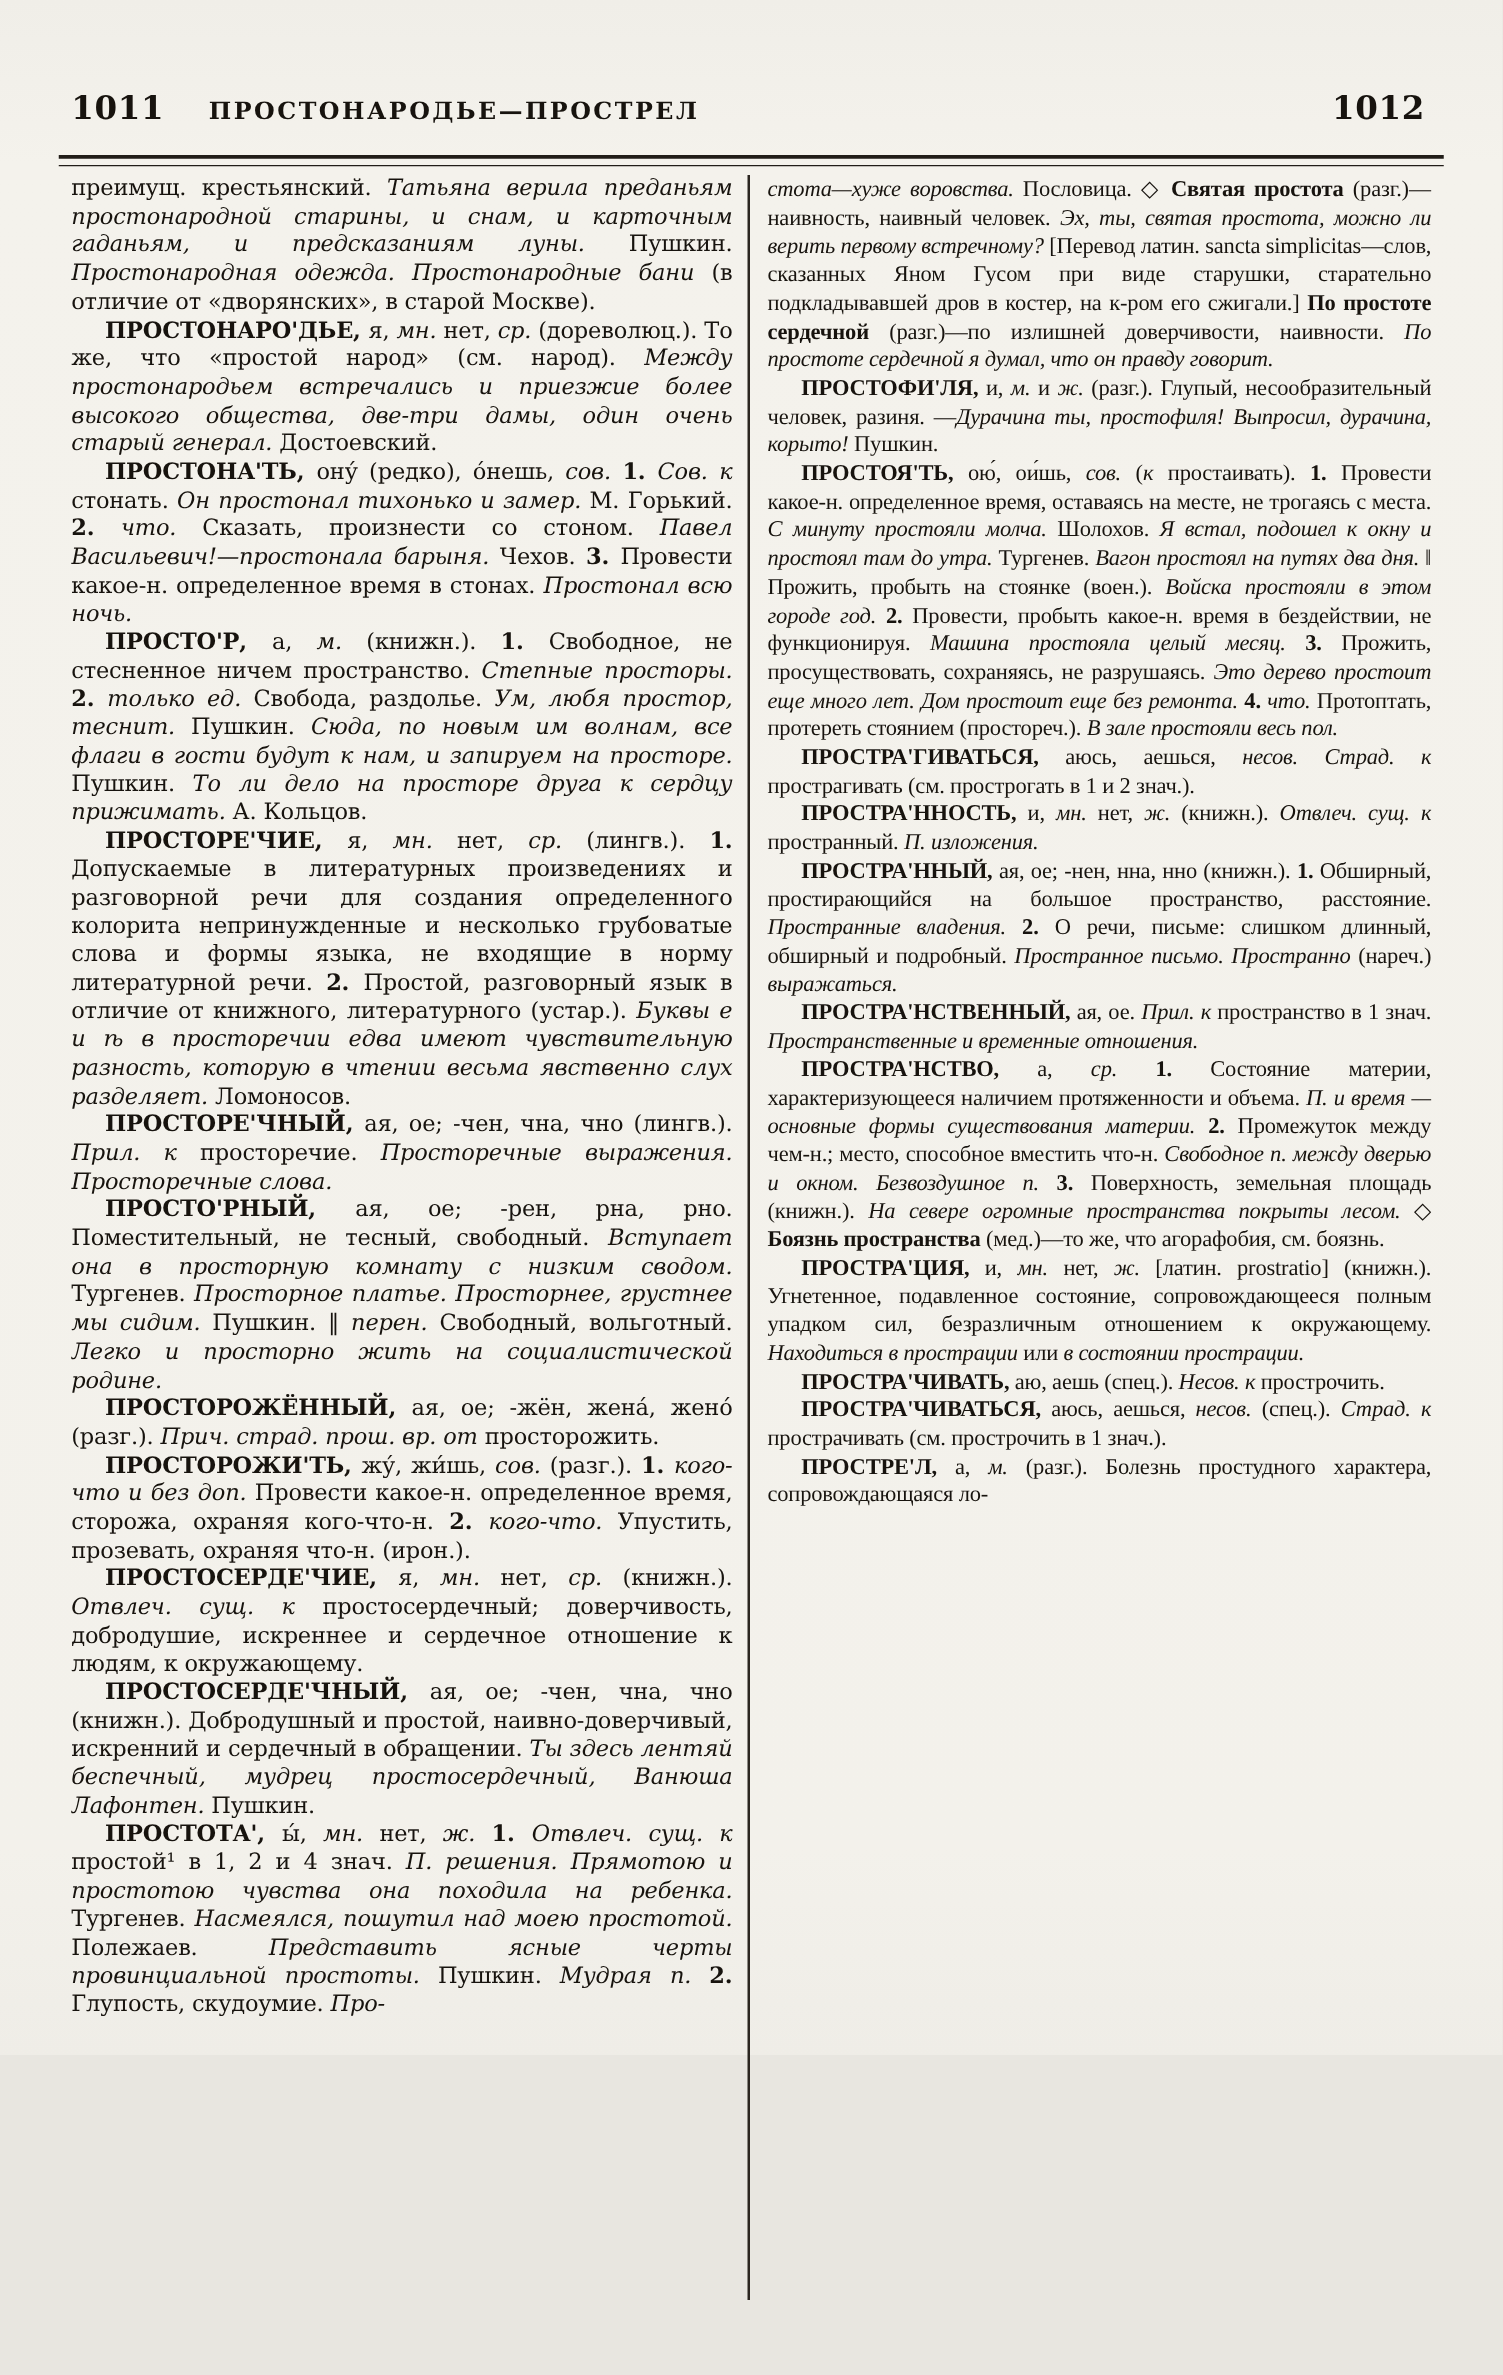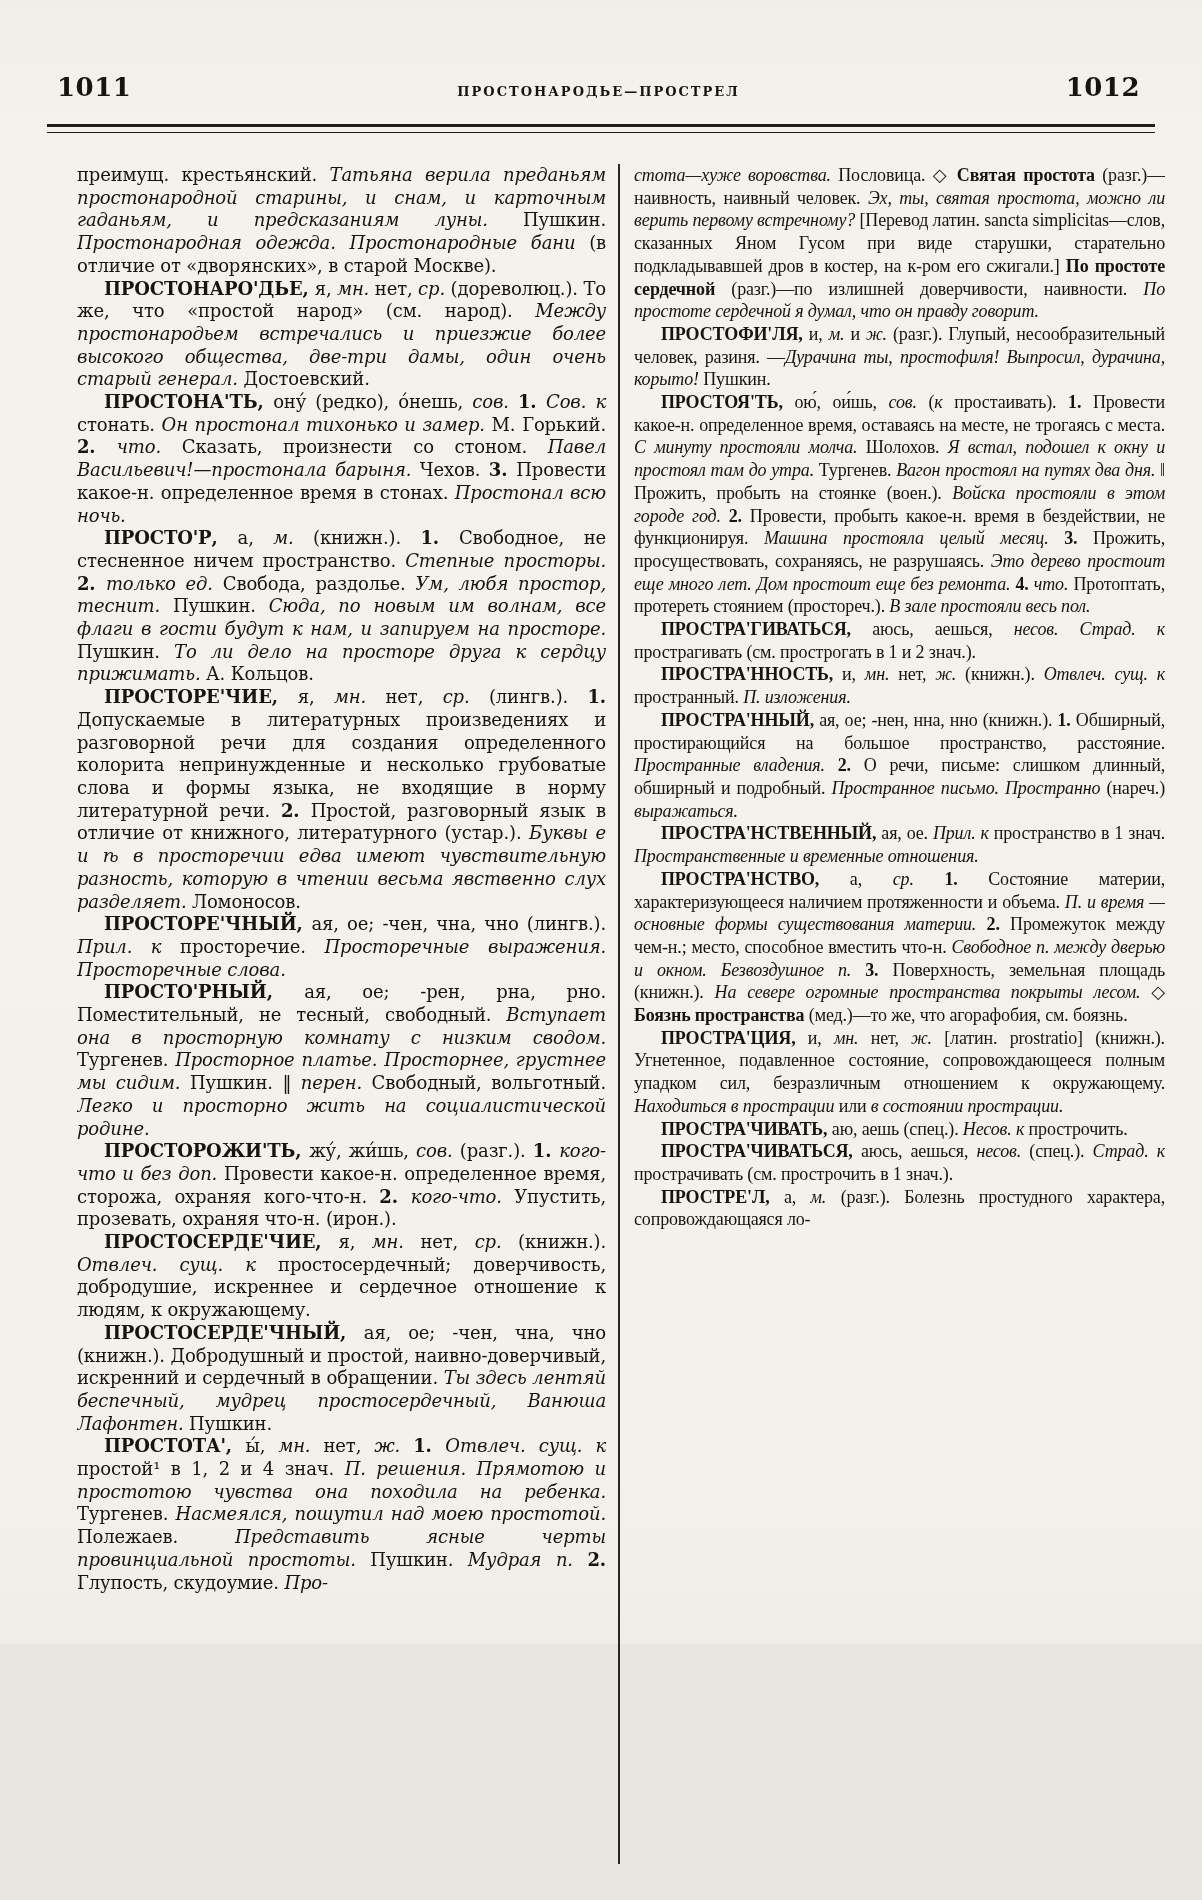--- a/index.html
+++ b/index.html
@@ -16,30 +16,30 @@
   .header{
     position:absolute;top:72px;left:57px;width:1083px;
     display:flex;align-items:baseline;
   }
   .pagenum{
     font-weight:bold;font-size:26px;letter-spacing:.5px;width:110px;
     font-family:"DejaVu Serif","Liberation Serif",serif;
   }
   .pagenum.right{text-align:right;}
   .running-title{
-    flex:1;text-align:center;font-weight:bold;font-size:13px;
+    flex:1;text-align:left;font-weight:bold;font-size:19px;
     letter-spacing:2px;word-spacing:2px;
   }
   .rule{
     position:absolute;top:124px;left:47px;width:1108px;height:5px;
     border-top:3px solid #211d18;border-bottom:1px solid #211d18;
   }
   .columns{
-    position:absolute;top:164px;left:57px;width:1088px;height:1720px;
-    display:flex;overflow:hidden;margin-left:20px;
+    position:absolute;top:140px;left:57px;width:1088px;height:1720px;
+    display:flex;overflow:hidden;
   }
   .col{
     text-align:justify;
     font-size:18px;line-height:22.7px;
     letter-spacing:-0.15px;
     hyphens:auto;-webkit-hyphens:auto;
   }
   .col.left{width:529px;}
   .divider{width:2px;background:#2b2620;margin-left:12px;margin-right:14px;height:1700px;}
   .col.right{width:531px;font-family:Liberation Serif, serif;}
@@ -60,20 +60,21 @@
   <div class="rule"></div>
   <div class="columns">
     <div class="col left" id="col-left">
         <p class="para"><span class="run-r">преимущ. крестьянский. </span><span class="run-i">Татьяна верила преданьям простонародной старины, и снам, и карточным гаданьям, и предсказаниям луны. </span><span class="run-r">Пушкин. </span><span class="run-i">Простонародная одежда. Простонародные бани </span><span class="run-r">(в отличие от «дворянских», в старой Москве).</span></p>
         <p class="para ind"><span class="run-b">ПРОСТОНАРО'ДЬЕ, </span><span class="run-r">я, </span><span class="run-i">мн. </span><span class="run-r">нет, </span><span class="run-i">ср. </span><span class="run-r">(дореволюц.). То же, что «простой народ» (см. народ). </span><span class="run-i">Между простонародьем встречались и приезжие более высокого общества, две-три дамы, один очень старый генерал. </span><span class="run-r">Достоевский.</span></p>
         <p class="para ind"><span class="run-b">ПРОСТОНА'ТЬ, </span><span class="run-r">ону́ (редко), о́нешь, </span><span class="run-i">сов. </span><span class="run-b">1. </span><span class="run-i">Сов. к </span><span class="run-r">стонать. </span><span class="run-i">Он простонал тихонько и замер. </span><span class="run-r">М. Горький. </span><span class="run-b">2. </span><span class="run-i">что. </span><span class="run-r">Сказать, произнести со стоном. </span><span class="run-i">Павел Васильевич!—простонала барыня. </span><span class="run-r">Чехов. </span><span class="run-b">3. </span><span class="run-r">Провести какое-н. определенное время в стонах. </span><span class="run-i">Простонал всю ночь.</span></p>
         <p class="para ind"><span class="run-b">ПРОСТО'Р, </span><span class="run-r">а, </span><span class="run-i">м. </span><span class="run-r">(книжн.). </span><span class="run-b">1. </span><span class="run-r">Свободное, не стесненное ничем пространство. </span><span class="run-i">Степные просторы. </span><span class="run-b">2. </span><span class="run-i">только ед. </span><span class="run-r">Свобода, раздолье. </span><span class="run-i">Ум, любя простор, теснит. </span><span class="run-r">Пушкин. </span><span class="run-i">Сюда, по новым им волнам, все флаги в гости будут к нам, и запируем на просторе. </span><span class="run-r">Пушкин. </span><span class="run-i">То ли дело на просторе друга к сердцу прижимать. </span><span class="run-r">А. Кольцов.</span></p>
         <p class="para ind"><span class="run-b">ПРОСТОРЕ'ЧИЕ, </span><span class="run-r">я, </span><span class="run-i">мн. </span><span class="run-r">нет, </span><span class="run-i">ср. </span><span class="run-r">(лингв.). </span><span class="run-b">1. </span><span class="run-r">Допускаемые в литературных произведениях и разговорной речи для создания определенного колорита непринужденные и несколько грубоватые слова и формы языка, не входящие в норму литературной речи. </span><span class="run-b">2. </span><span class="run-r">Простой, разговорный язык в отличие от книжного, литературного (устар.). </span><span class="run-i">Буквы е и ѣ в просторечии едва имеют чувствительную разность, которую в чтении весьма явственно слух разделяет. </span><span class="run-r">Ломоносов.</span></p>
         <p class="para ind"><span class="run-b">ПРОСТОРЕ'ЧНЫЙ, </span><span class="run-r">ая, ое; -чен, чна, чно (лингв.). </span><span class="run-i">Прил. к </span><span class="run-r">просторечие. </span><span class="run-i">Просторечные выражения. Просторечные слова.</span></p>
         <p class="para ind"><span class="run-b">ПРОСТО'РНЫЙ, </span><span class="run-r">ая, ое; -рен, рна, рно. Поместительный, не тесный, свободный. </span><span class="run-i">Вступает она в просторную комнату с низким сводом. </span><span class="run-r">Тургенев. </span><span class="run-i">Просторное платье. Просторнее, грустнее мы сидим. </span><span class="run-r">Пушкин. ‖ </span><span class="run-i">перен. </span><span class="run-r">Свободный, вольготный. </span><span class="run-i">Легко и просторно жить на социалистической родине.</span></p>
+        <p class="para ind"><span class="run-b">ПРОСТОРОЖЁННЫЙ, </span><span class="run-r">ая, ое; -жён, жена́, жено́ (разг.). </span><span class="run-i">Прич. страд. прош. вр. от </span><span class="run-r">просторожить.</span></p>
         <p class="para ind"><span class="run-b">ПРОСТОРОЖИ'ТЬ, </span><span class="run-r">жу́, жи́шь, </span><span class="run-i">сов. </span><span class="run-r">(разг.). </span><span class="run-b">1. </span><span class="run-i">кого-что и без доп. </span><span class="run-r">Провести какое-н. определенное время, сторожа, охраняя кого-что-н. </span><span class="run-b">2. </span><span class="run-i">кого-что. </span><span class="run-r">Упустить, прозевать, охраняя что-н. (ирон.).</span></p>
         <p class="para ind"><span class="run-b">ПРОСТОСЕРДЕ'ЧИЕ, </span><span class="run-r">я, </span><span class="run-i">мн. </span><span class="run-r">нет, </span><span class="run-i">ср. </span><span class="run-r">(книжн.). </span><span class="run-i">Отвлеч. сущ. к </span><span class="run-r">простосердечный; доверчивость, добродушие, искреннее и сердечное отношение к людям, к окружающему.</span></p>
         <p class="para ind"><span class="run-b">ПРОСТОСЕРДЕ'ЧНЫЙ, </span><span class="run-r">ая, ое; -чен, чна, чно (книжн.). Добродушный и простой, наивно-доверчивый, искренний и сердечный в обращении. </span><span class="run-i">Ты здесь лентяй беспечный, мудрец простосердечный, Ванюша Лафонтен. </span><span class="run-r">Пушкин.</span></p>
         <p class="para ind"><span class="run-b">ПРОСТОТА', </span><span class="run-r">ы́, </span><span class="run-i">мн. </span><span class="run-r">нет, </span><span class="run-i">ж. </span><span class="run-b">1. </span><span class="run-i">Отвлеч. сущ. к </span><span class="run-r">простой¹ в 1, 2 и 4 знач. </span><span class="run-i">П. решения. Прямотою и простотою чувства она походила на ребенка. </span><span class="run-r">Тургенев. </span><span class="run-i">Насмеялся, пошутил над моею простотой. </span><span class="run-r">Полежаев. </span><span class="run-i">Представить ясные черты провинциальной простоты. </span><span class="run-r">Пушкин. </span><span class="run-i">Мудрая п. </span><span class="run-b">2. </span><span class="run-r">Глупость, скудоумие. </span><span class="run-i">Про-</span></p>
       </div>
     <div class="divider"></div>
     <div class="col right" id="col-right">
         <p class="para"><span class="run-i">стота—хуже воровства. </span><span class="run-r">Пословица. ◇ </span><span class="run-b">Святая простота </span><span class="run-r">(разг.)—наивность, наивный человек. </span><span class="run-i">Эх, ты, святая простота, можно ли верить первому встречному? </span><span class="run-r">[Перевод латин. sancta simplicitas—слов, сказанных Яном Гусом при виде старушки, старательно подкладывавшей дров в костер, на к-ром его сжигали.] </span><span class="run-b">По простоте сердечной </span><span class="run-r">(разг.)—по излишней доверчивости, наивности. </span><span class="run-i">По простоте сердечной я думал, что он правду говорит.</span></p>
         <p class="para ind"><span class="run-b">ПРОСТОФИ'ЛЯ, </span><span class="run-r">и, </span><span class="run-i">м. </span><span class="run-r">и </span><span class="run-i">ж. </span><span class="run-r">(разг.). Глупый, несообразительный человек, разиня. —</span><span class="run-i">Дурачина ты, простофиля! Выпросил, дурачина, корыто! </span><span class="run-r">Пушкин.</span></p>
         <p class="para ind"><span class="run-b">ПРОСТОЯ'ТЬ, </span><span class="run-r">ою́, ои́шь, </span><span class="run-i">сов. </span><span class="run-r">(</span><span class="run-i">к </span><span class="run-r">простаивать). </span><span class="run-b">1. </span><span class="run-r">Провести какое-н. определенное время, оставаясь на месте, не трогаясь с места. </span><span class="run-i">С минуту простояли молча. </span><span class="run-r">Шолохов. </span><span class="run-i">Я встал, подошел к окну и простоял там до утра. </span><span class="run-r">Тургенев. </span><span class="run-i">Вагон простоял на путях два дня. </span><span class="run-r">‖ Прожить, пробыть на стоянке (воен.). </span><span class="run-i">Войска простояли в этом городе год. </span><span class="run-b">2. </span><span class="run-r">Провести, пробыть какое-н. время в бездействии, не функционируя. </span><span class="run-i">Машина простояла целый месяц. </span><span class="run-b">3. </span><span class="run-r">Прожить, просуществовать, сохраняясь, не разрушаясь. </span><span class="run-i">Это дерево простоит еще много лет. Дом простоит еще без ремонта. </span><span class="run-b">4. </span><span class="run-i">что. </span><span class="run-r">Протоптать, протереть стоянием (простореч.). </span><span class="run-i">В зале простояли весь пол.</span></p>

